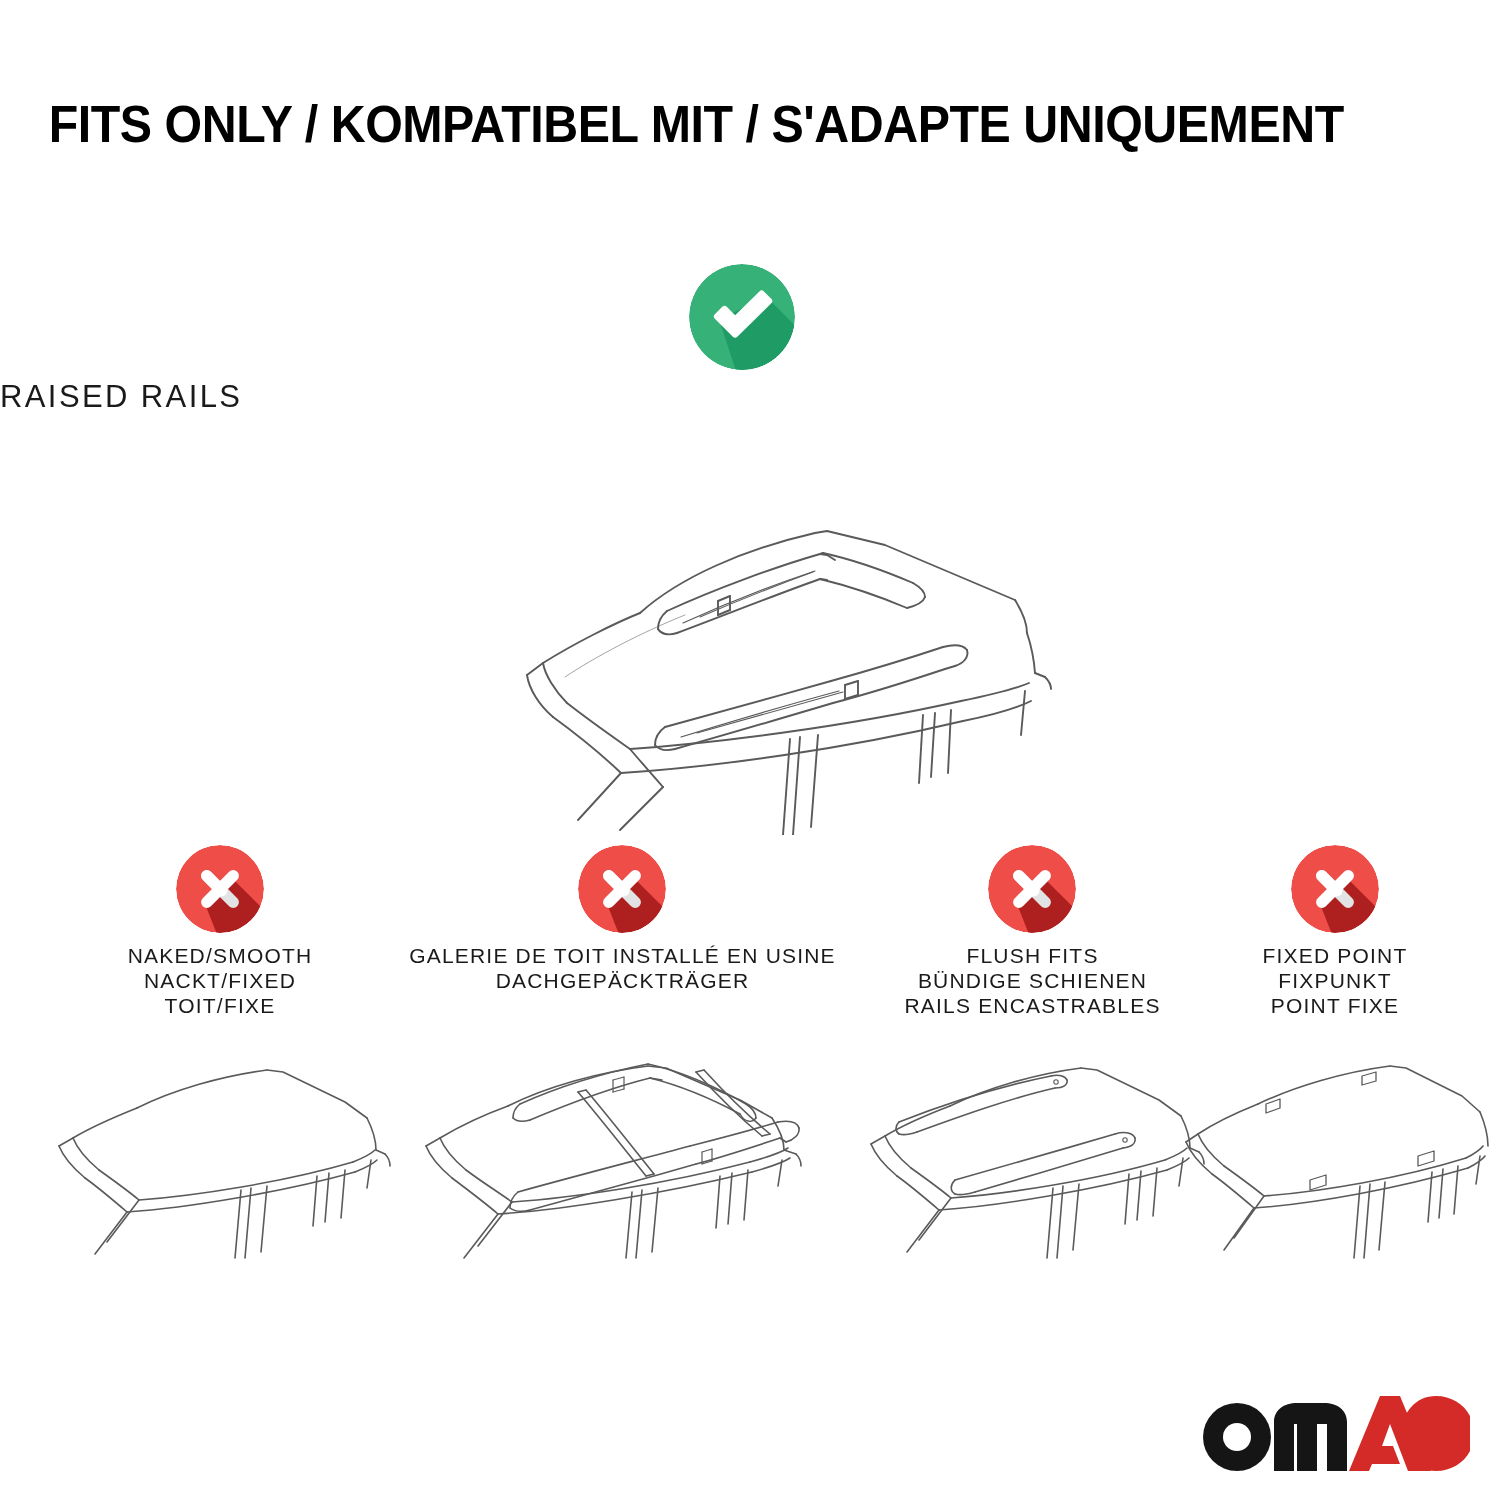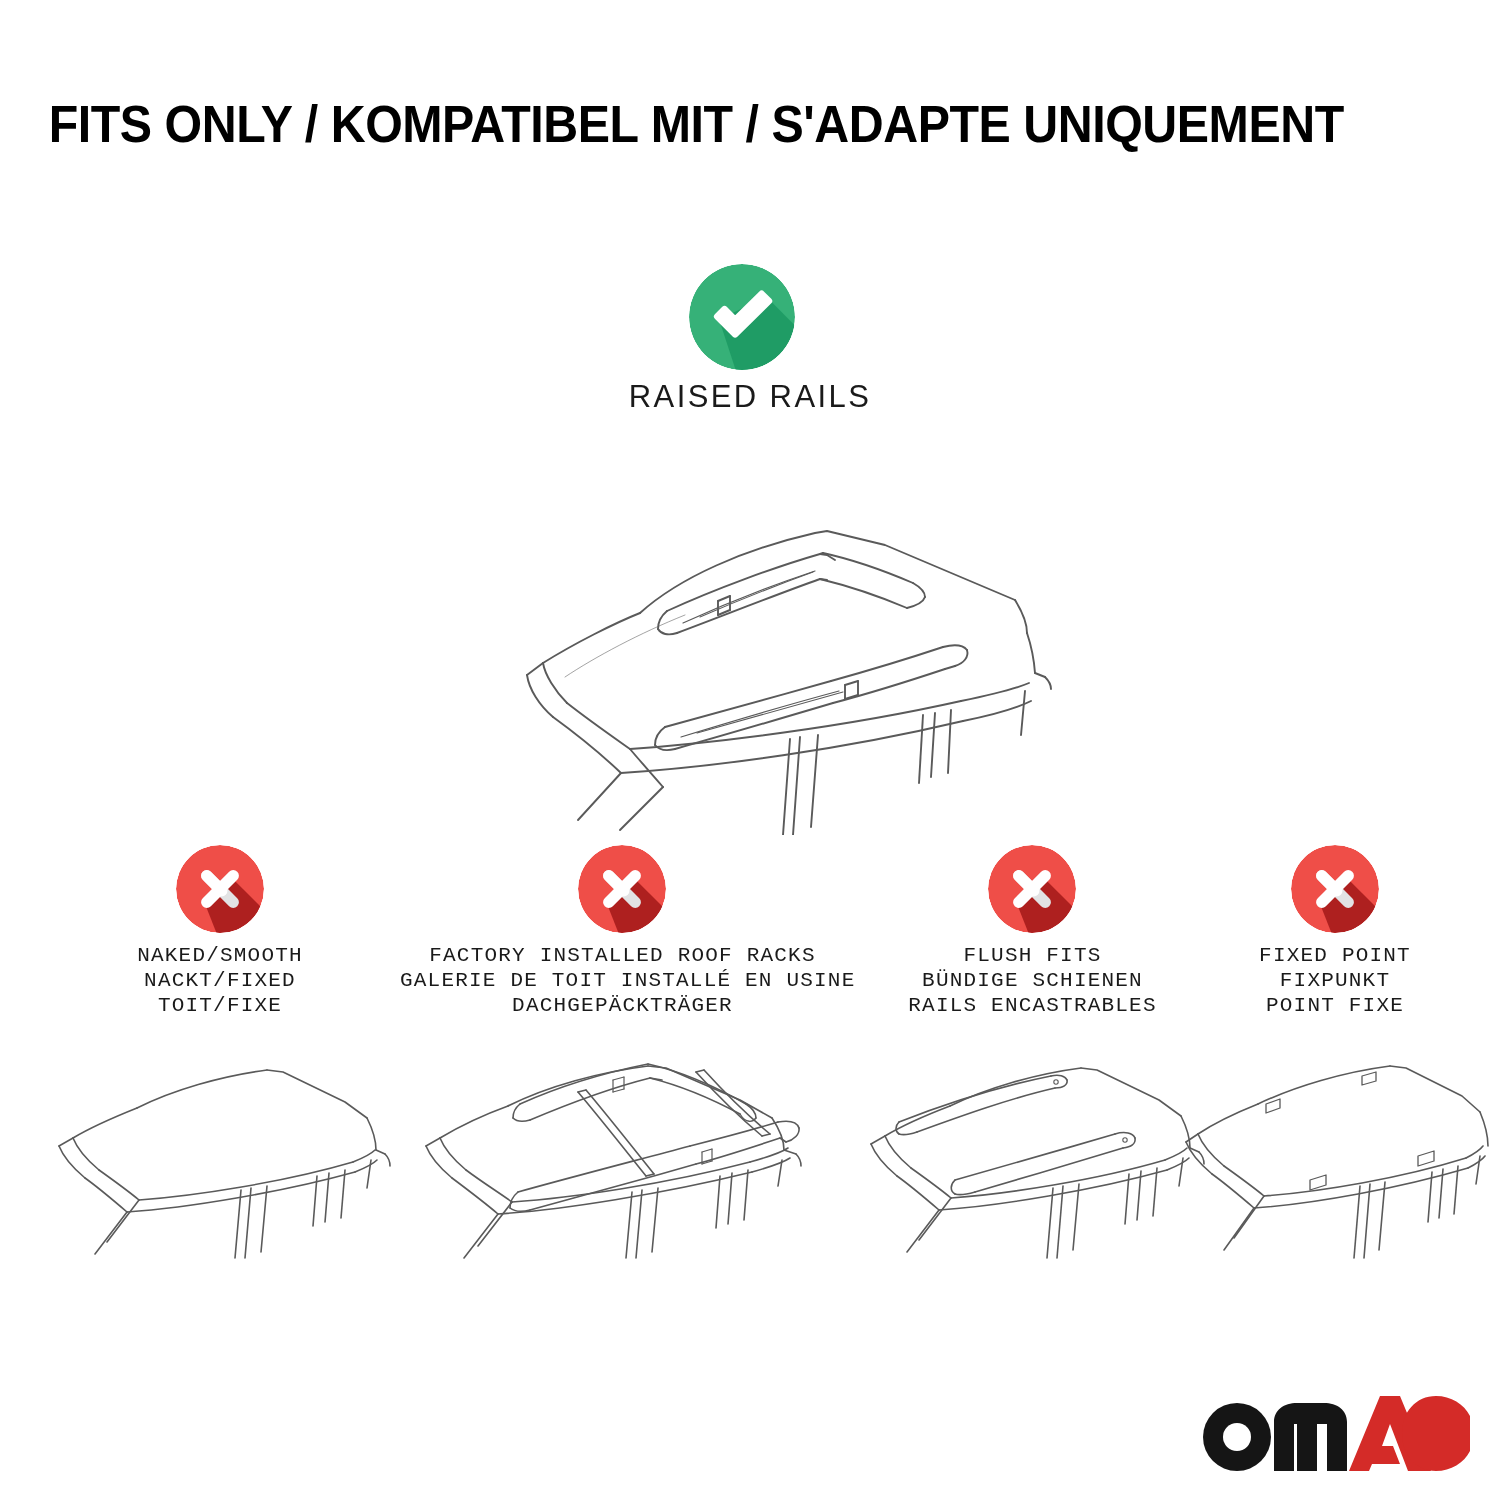--- a/index.html
+++ b/index.html
@@ -33,21 +33,20 @@
 
   
   .badge{position:absolute;border-radius:50%;overflow:hidden;}
   .badge svg{display:block;width:100%;height:100%;}
 
   
   .hero-badge{left:689px;top:264px;width:106px;height:106px;}
 
   .hero-caption{
     position:absolute;left:0;top:378px;width:1500px;
-    text-align:center;
   }
   .cap-line{
     font-family:"Liberation Sans", sans-serif;
     font-weight:400;
     font-size:31px;
     letter-spacing:2.4px;
     line-height:30px;
     color:#1a1a1a;
     display:block;
     padding:4px 0;
@@ -64,21 +63,21 @@
     position:absolute;left:0;top:845px;width:1500px;height:460px;
   }
   .col{position:absolute;top:0;}
   .col-badge{position:absolute;width:88px;height:88px;top:0;}
   .col-caption{
     position:absolute;top:98px;left:0;width:100%;
     text-align:center;
   }
   .col-line{
     display:block;
-    font-family:Liberation Mono, monospace;
+    font-family:Liberation Sans, sans-serif;
     font-weight:400;
     font-size:21px;
     letter-spacing:1.2px;
     line-height:25px;
     color:#1a1a1a;
     white-space:nowrap;
   }
   .col-art{position:absolute;left:0;width:100%;}
   .col-art svg{display:block;width:100%;height:auto;}
 
@@ -281,21 +280,20 @@
             <path d="M63 37 L100 74 L100 100 L46 100 L31 62 Z" fill="#A81C1C" opacity="0.92"></path>
             <g stroke-linecap="round" stroke-width="13">
               <line x1="35" y1="35" x2="65" y2="65" stroke="#E2E3E4"></line>
               <line x1="65" y1="35" x2="35" y2="65" stroke="#FFFFFF"></line>
               <line x1="35" y1="35" x2="52" y2="52" stroke="#FFFFFF"></line>
             </g>
           </g>
         </svg>
       </div>
       <div class="col-caption">
-        <span class="col-line">FACTORY INSTALLED ROOF RACKS</span>
         <span class="col-line">GALERIE DE TOIT INSTALLÉ EN USINE</span>
         <span class="col-line">DACHGEPÄCKTRÄGER</span>
       </div>
       <div class="col-art">
         <svg viewBox="0 0 445 200" xmlns="http://www.w3.org/2000/svg" fill="none" stroke="#5A5A5A" stroke-width="1.6" stroke-linecap="round" stroke-linejoin="round">
 
           <path d="M108 46 C148 26 200 12 248 6"></path>
           <path d="M248 6 L266 8 L340 40 L372 58"></path>
           <path d="M108 46 C86 54 60 66 40 78"></path>
           <path d="M40 78 L26 86"></path>

